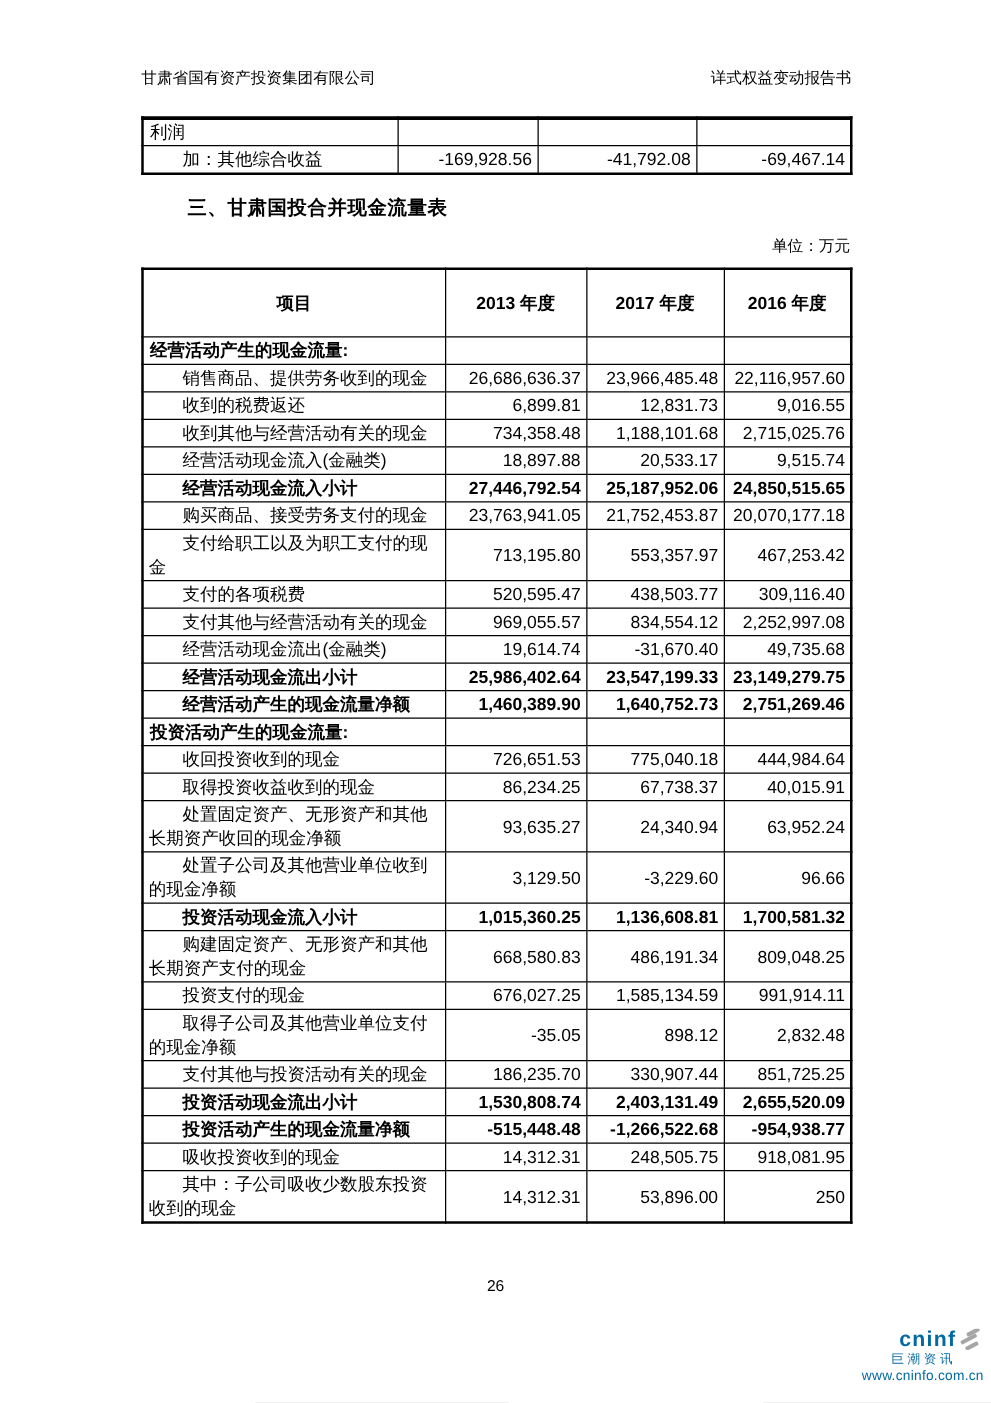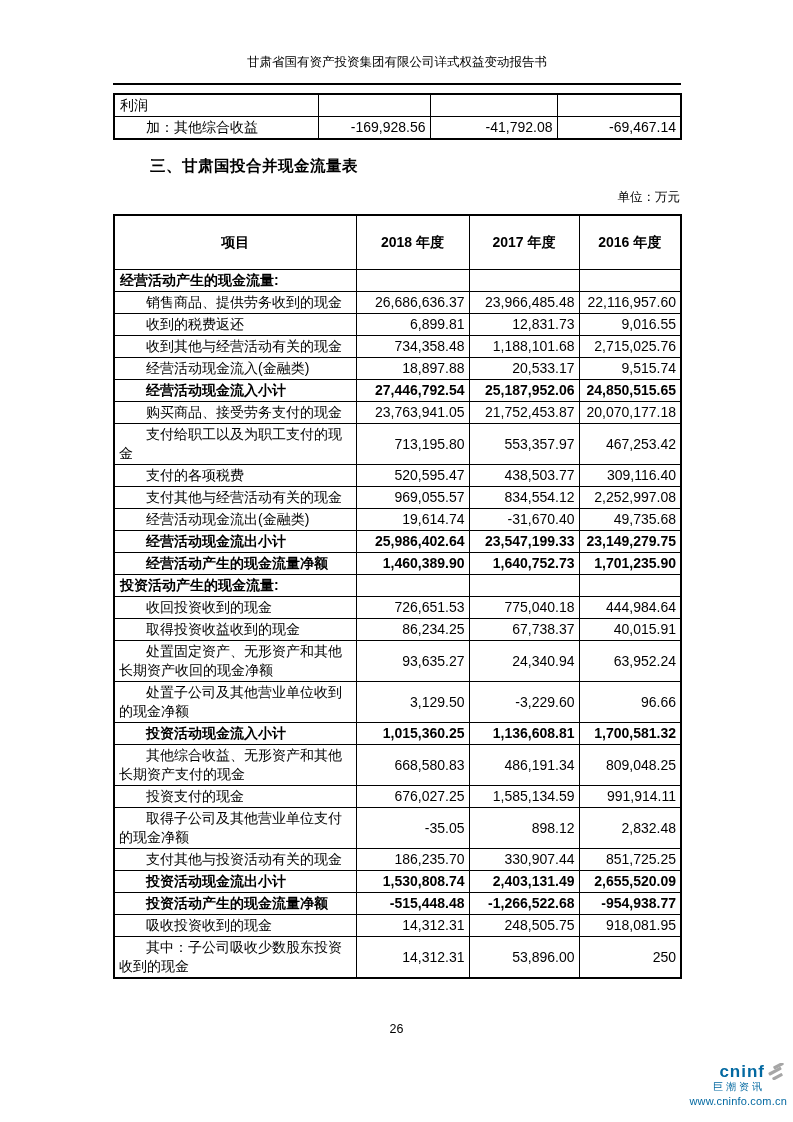--- a/index.html
+++ b/index.html
@@ -11,24 +11,24 @@
     font-family: "Liberation Sans", sans-serif;
     color: #000;
     overflow: hidden;
     margin: 0 auto;
   }
   
   .doc-header {
     position: absolute;
     top: 54px; left: 113px; right: 112px;
     display: flex;
-    justify-content: center;
+    justify-content: space-between;
     align-items: flex-end;
     font-size: 12.5px;
-    padding-bottom: 12px;
+    padding-bottom: 23px;
     border-bottom: 2px solid #000;
   }
   
   .tbl {
     position: absolute;
     left: 113px;
     width: 567px;
     border-collapse: collapse;
     table-layout: fixed;
     font-size: 14px;
@@ -142,21 +142,21 @@
   <table class="tbl main-tbl">
     <colgroup>
       <col style="width:242px">
         <col style="width:113px">
         <col style="width:110px">
         <col style="width:102px">
     </colgroup>
     <thead>
       <tr>
         <th>项目</th>
-        <th>2018 年度</th>
+        <th>2013 年度</th>
         <th>2017 年度</th>
         <th>2016 年度</th>
       </tr>
     </thead>
     <tbody id="main-table-body">
         <tr class="section">
           <td class="lbl">经营活动产生的现金流量:</td>
           <td class="val"></td>
           <td class="val"></td>
           <td class="val"></td>
@@ -225,21 +225,21 @@
         <tr class="subtotal">
           <td class="lbl">经营活动现金流出小计</td>
           <td class="val">25,986,402.64</td>
           <td class="val">23,547,199.33</td>
           <td class="val">23,149,279.75</td>
         </tr>
         <tr class="subtotal">
           <td class="lbl">经营活动产生的现金流量净额</td>
           <td class="val">1,460,389.90</td>
           <td class="val">1,640,752.73</td>
-          <td class="val">1,701,235.90</td>
+          <td class="val">2,751,269.46</td>
         </tr>
         <tr class="section">
           <td class="lbl">投资活动产生的现金流量:</td>
           <td class="val"></td>
           <td class="val"></td>
           <td class="val"></td>
         </tr>
         <tr class="item">
           <td class="lbl">收回投资收到的现金</td>
           <td class="val">726,651.53</td>
@@ -266,21 +266,21 @@
           <td class="val">-3,229.60</td>
           <td class="val">96.66</td>
         </tr>
         <tr class="subtotal">
           <td class="lbl">投资活动现金流入小计</td>
           <td class="val">1,015,360.25</td>
           <td class="val">1,136,608.81</td>
           <td class="val">1,700,581.32</td>
         </tr>
         <tr class="item">
-          <td class="lbl">其他综合收益、无形资产和其他
+          <td class="lbl">购建固定资产、无形资产和其他
 长期资产支付的现金</td>
           <td class="val">668,580.83</td>
           <td class="val">486,191.34</td>
           <td class="val">809,048.25</td>
         </tr>
         <tr class="item">
           <td class="lbl">投资支付的现金</td>
           <td class="val">676,027.25</td>
           <td class="val">1,585,134.59</td>
           <td class="val">991,914.11</td>

